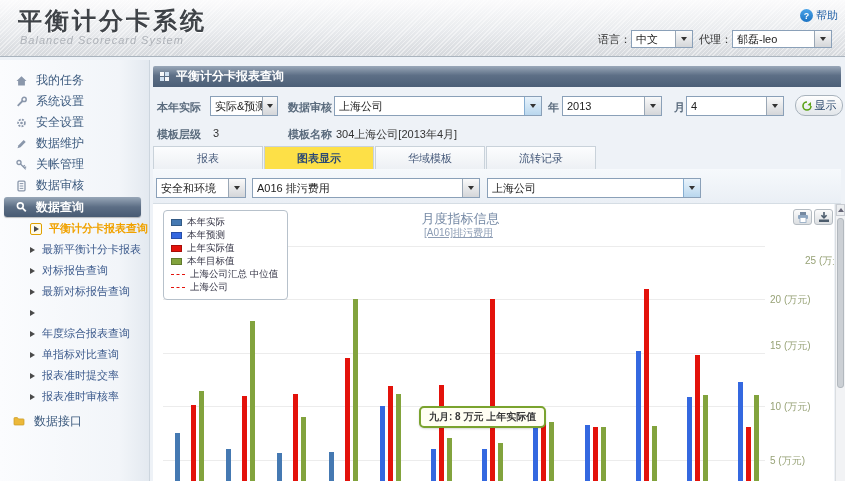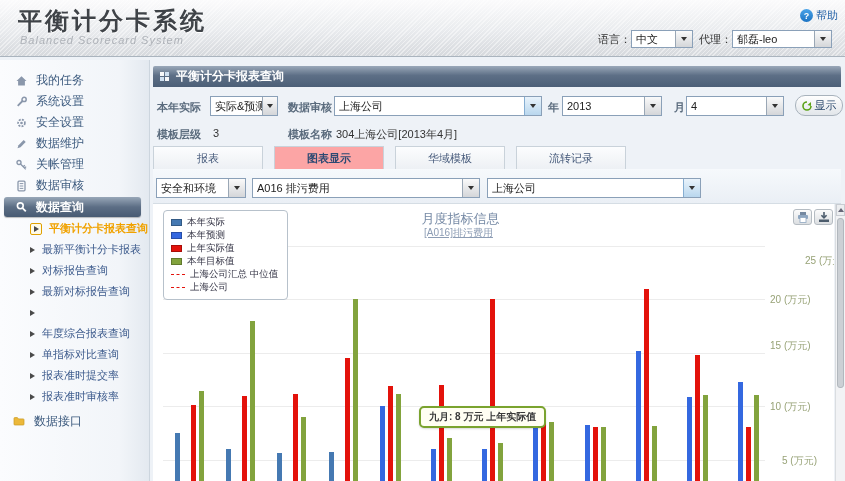--- a/index.html
+++ b/index.html
@@ -58,25 +58,25 @@
 
   
   #panel-title { position:absolute; left:153px; top:66px; width:688px; height:21px;
     background:linear-gradient(180deg,#9aa8b9 0%,#5d6f86 45%,#4c5f77 100%);
     border-radius:2px 2px 0 0; display:flex; align-items:center; gap:6px; padding-left:6px;
     color:#fff; font-size:12px; font-weight:bold; }
   .flabel { position:absolute; font-size:11px; font-weight:bold; color:#5a6b7d; white-space:nowrap; }
   .fvalue { position:absolute; font-size:11px; color:#333; white-space:nowrap; }
 
   
-  #tabs { position:absolute; left:153px; top:146px; width:688px; height:23px; display:flex; gap:11px; }
+  #tabs { position:absolute; left:153px; top:146px; width:688px; height:23px; display:flex; gap:1px; }
   .tab { width:110px; height:23px; display:flex; align-items:center; justify-content:center;
     font-size:11px; color:#45597a; background:linear-gradient(#fcfdfe,#edf0f4);
     border:1px solid #c9d2da; border-bottom:none; cursor:pointer; }
-  .tab.active { background:#fca5a5; font-weight:bold; color:#2d4a73; }
+  .tab.active { background:#fde047; font-weight:bold; color:#2d4a73; }
 
   #filter-strip { position:absolute; left:153px; top:169px; width:688px; height:35px;
     background:linear-gradient(#f6f9fc,#eaeff5); border-bottom:1px solid #d5dde4; }
 
   
   #chart { position:absolute; left:153px; top:204px; width:681px; height:277px; background:#fff;
     overflow:hidden; }
   #chart-legend { position:absolute; left:10px; top:6px; z-index:6; background:#fff;
     border:1px solid #b7c1cb; border-radius:4px; padding:5px 9px 5px 7px; }
   .lg-row { display:flex; align-items:center; gap:5px; height:13px; font-size:9.5px; color:#334; white-space:nowrap; }
@@ -358,21 +358,21 @@
     <div id="chart-plot">
         <div class="gridline" style="top: 41.5px;"></div>
         <div class="ytick" style="top: 50px; margin-left: 35px;">25 (万元)</div>
         <div class="gridline" style="top: 95px;"></div>
         <div class="ytick" style="top: 89px;">20 (万元)</div>
         <div class="gridline" style="top: 148.5px;"></div>
         <div class="ytick" style="top: 127px; margin-top: 8px;">15 (万元)</div>
         <div class="gridline" style="top: 202px;"></div>
         <div class="ytick" style="top: 196px;">10 (万元)</div>
         <div class="gridline" style="top: 255.5px;"></div>
-        <div class="ytick" style="top: 249.5px; margin-left: 12px;">5 (万元)</div>
+        <div class="ytick" style="top: 249.5px;">5 (万元)</div>
         <div class="bar" style="left: 22px; top: 228.75px; height: 120.25px; background: rgb(69, 121, 178);"></div>
         <div class="bar" style="left: 38px; top: 200.93px; height: 148.07px; background: rgb(227, 18, 11);"></div>
         <div class="bar" style="left: 46px; top: 187.02px; height: 161.98px; background: rgb(130, 163, 61);"></div>
         <div class="bar" style="left: 73.2px; top: 244.8px; height: 104.2px; background: rgb(69, 121, 178);"></div>
         <div class="bar" style="left: 89.2px; top: 192.37px; height: 156.63px; background: rgb(227, 18, 11);"></div>
         <div class="bar" style="left: 97.2px; top: 117.47px; height: 231.53px; background: rgb(130, 163, 61);"></div>
         <div class="bar" style="left: 124.4px; top: 249.08px; height: 99.92px; background: rgb(69, 121, 178);"></div>
         <div class="bar" style="left: 140.4px; top: 190.23px; height: 158.77px; background: rgb(227, 18, 11);"></div>
         <div class="bar" style="left: 148.4px; top: 212.7px; height: 136.3px; background: rgb(130, 163, 61);"></div>
         <div class="bar" style="left: 175.6px; top: 248.01px; height: 100.99px; background: rgb(69, 121, 178);"></div>

